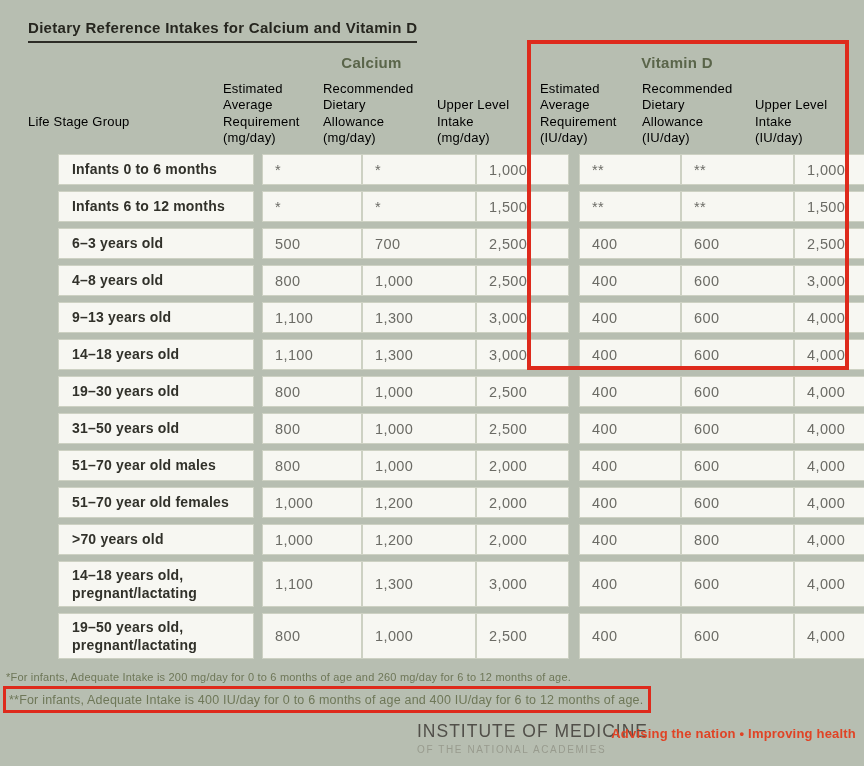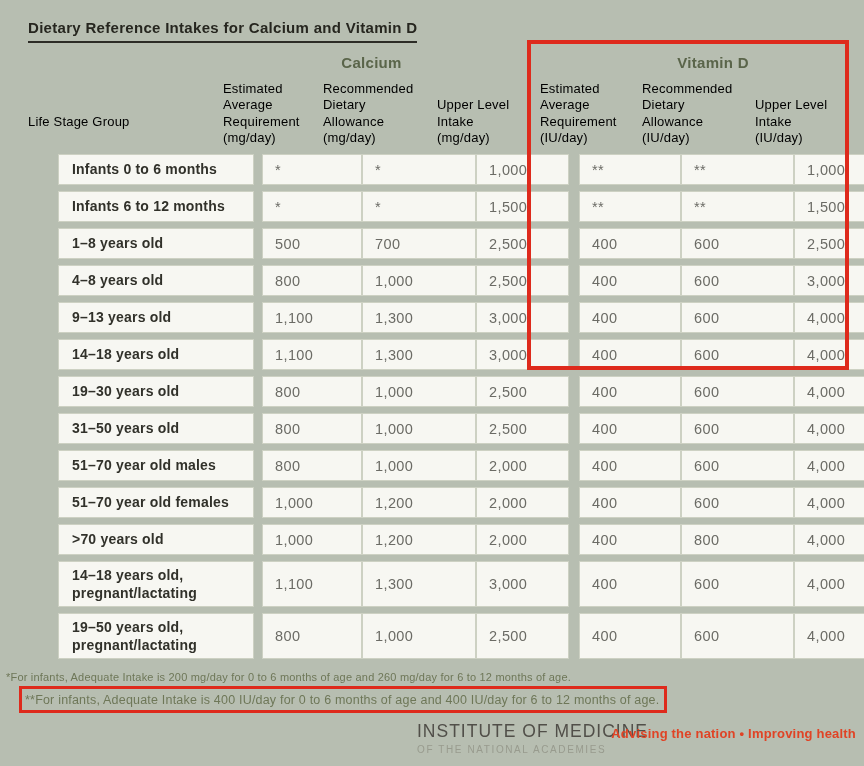--- a/index.html
+++ b/index.html
@@ -21,21 +21,21 @@
     border-bottom: 2px solid #2c2c26;
   }
   
   .group-label {
     position: absolute; top: 54px;
     text-align: center;
     font-size: 15px; font-weight: bold; color: #5a654a;
     letter-spacing: 0.3px;
   }
   .group-label.calcium { left: 218px; width: 307px; }
-  .group-label.vitd   { left: 527px; width: 300px; margin-left: 36px; }
+  .group-label.vitd   { left: 527px; width: 300px; }
   
   .header-row {
     position: absolute; left: 14px; top: 46px;
     width: 836px; height: 102px;
     display: grid;
     grid-template-columns: 196px 8px 100px 114px 93px 10px 102px 113px 100px;
     align-items: end;
   }
   .hcell {
     font-size: 13px; line-height: 1.28; color: #000000;
@@ -79,21 +79,20 @@
   .footnote {
     position: absolute; left: 6px;
     font-size: 11px; color: #6e7758; letter-spacing: 0.2px;
   }
   .footnote.first { top: 671px; }
   .footnote-box {
     position: absolute; left: 3px; top: 686px;
     border: 3px solid #de2a1c;
     padding: 1px 5px 2px 3px;
     display: inline-block;
-    margin-left: 16px;
   }
   .footnote-box .fn2 {
     font-size: 12.5px; color: #6e7758; letter-spacing: 0.2px;
   }
   
   .footer-org {
     position: absolute; left: 417px; top: 721px;
     font-size: 17.5px; color: #514f49; letter-spacing: 1px;
   }
   .footer-sub {
@@ -162,21 +161,21 @@
         <div class="spacer"></div>
         <div class="cell val">*</div>
         <div class="cell val">*</div>
         <div class="cell val">1,500</div>
         <div class="spacer"></div>
         <div class="cell val">**</div>
         <div class="cell val">**</div>
         <div class="cell val">1,500</div>
       </div>
       <div class="trow">
-        <div class="cell life">1–8 years old</div>
+        <div class="cell life">6–3 years old</div>
         <div class="spacer"></div>
         <div class="cell val">500</div>
         <div class="cell val">700</div>
         <div class="cell val">2,500</div>
         <div class="spacer"></div>
         <div class="cell val">400</div>
         <div class="cell val">600</div>
         <div class="cell val">2,500</div>
       </div>
       <div class="trow">

